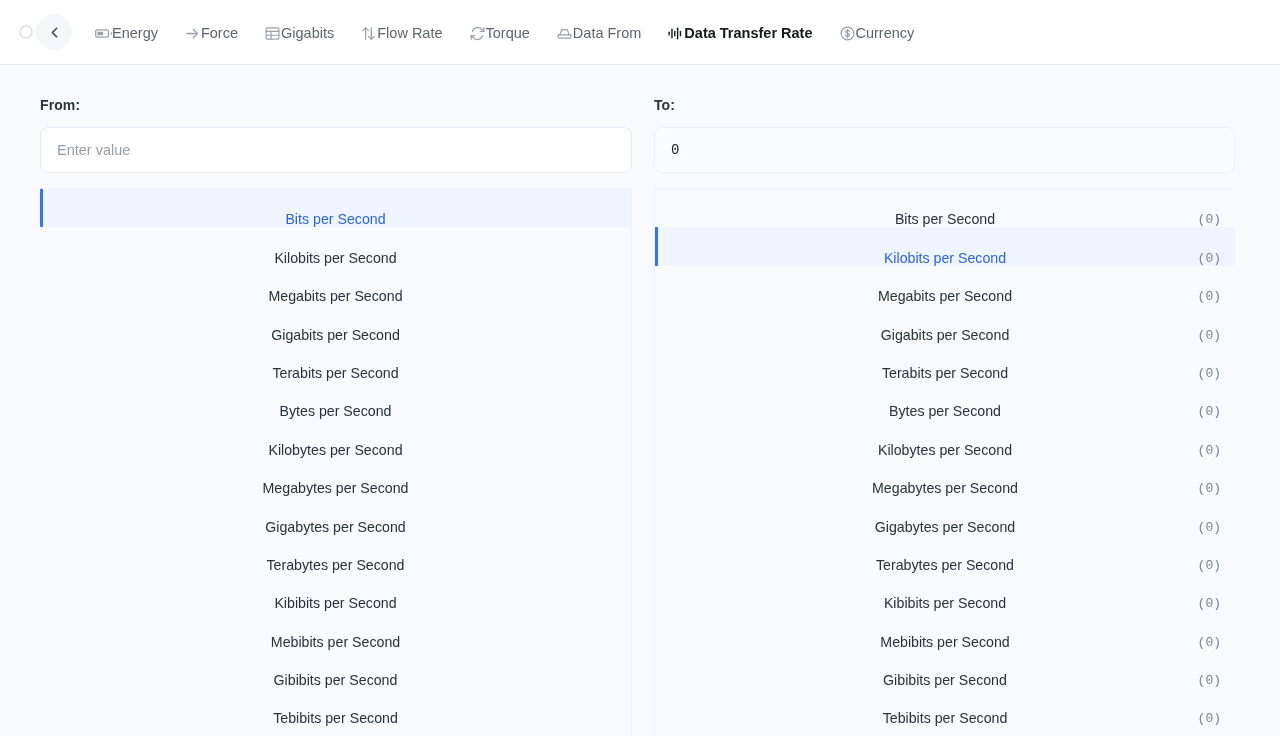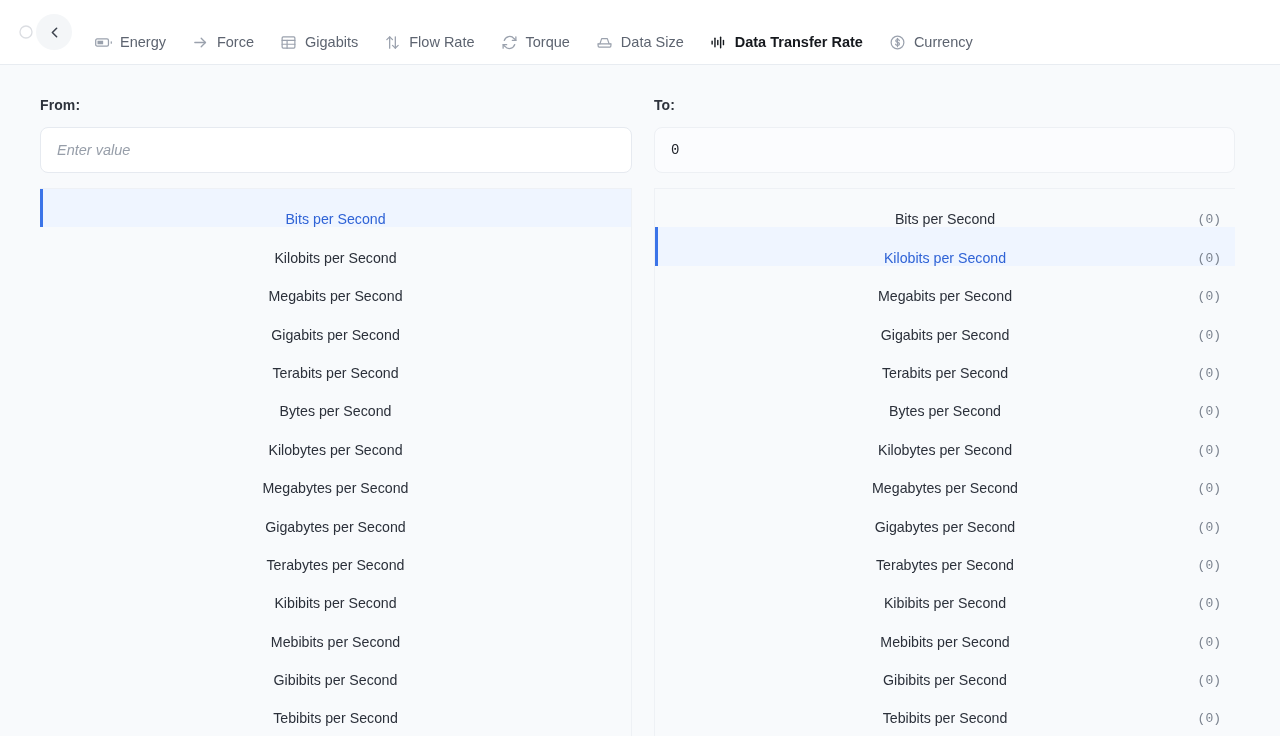--- a/index.html
+++ b/index.html
@@ -49,30 +49,29 @@
     justify-content: center;
     cursor: pointer;
     flex: 0 0 auto;
     margin-left: 2px;
     margin-right: 10px;
   }
 
   .tab {
     display: inline-flex;
     align-items: center;
-    gap: 8px;
     height: 65px;
     padding: 0 13px;
     font-size: 14.5px;
     color: #5d6470;
     cursor: pointer;
     border-bottom: 2.5px solid transparent;
     flex: 0 0 auto;
     position: relative;
-    top: 11px;
+    top: 2px;
   }
   .tab .tab-icon {
     display: inline-flex;
     align-items: center;
     justify-content: center;
     width: 17px;
     height: 17px;
     color: #9aa1ad;
     flex: 0 0 auto;
   }
@@ -114,21 +113,20 @@
     height: 46px;
     width: 100%;
     border: 1px solid #e6eaf0;
     border-radius: 8px;
     background: #ffffff;
     font-family: "Liberation Sans", sans-serif;
     font-size: 14.5px;
     color: #0f766e;
     padding: 0 16px;
     outline: none;
-    font-style: italic;
   }
   #value-input::placeholder { color: #979ea9; }
 
   
   #result-display {
     height: 46px;
     width: 100%;
     border: 1px solid #edf0f4;
     border-radius: 8px;
     background: #fbfcfe;
@@ -267,21 +265,21 @@
   </div>
 
   <div class="tab">
     <span class="tab-icon">
       <svg width="17" height="17" viewBox="0 0 24 24" fill="none" stroke="currentColor" stroke-width="1.7" stroke-linecap="round" stroke-linejoin="round">
         <line x1="3" y1="14" x2="21" y2="14"></line>
         <path d="M5.5 14 8 6.5h8L18.5 14"></path>
         <path d="M3 14v3a1.5 1.5 0 0 0 1.5 1.5h15A1.5 1.5 0 0 0 21 17v-3"></path>
       </svg>
     </span>
-    <span>Data Size</span>
+    <span>Data From</span>
   </div>
 
   <div class="tab active">
     <span class="tab-icon">
       <svg width="17" height="17" viewBox="0 0 24 24" fill="none" stroke="currentColor" stroke-width="2" stroke-linecap="round" stroke-linejoin="round">
         <line x1="3" y1="10" x2="3" y2="14"></line>
         <line x1="7" y1="6" x2="7" y2="18"></line>
         <line x1="11" y1="9" x2="11" y2="15"></line>
         <line x1="15" y1="4.5" x2="15" y2="19.5"></line>
         <line x1="19" y1="9" x2="19" y2="15"></line>

